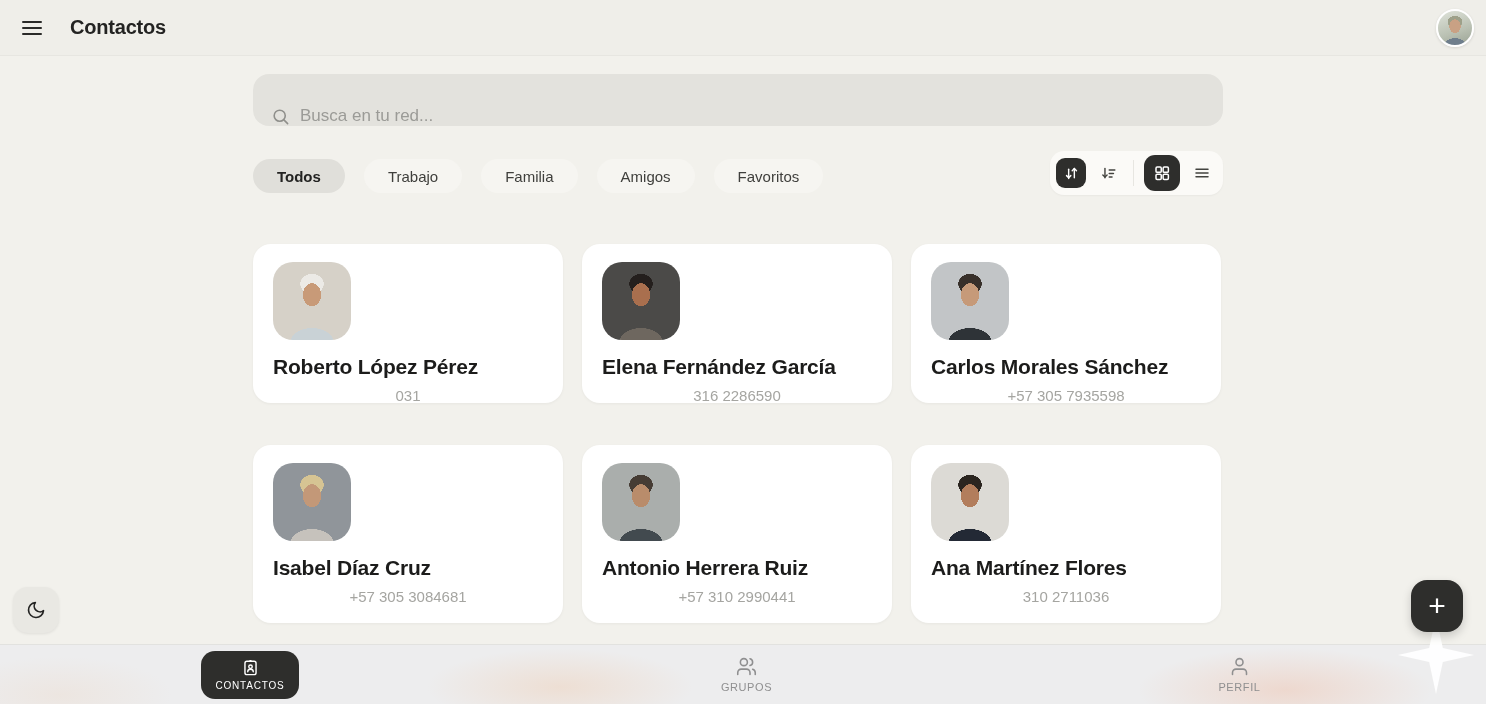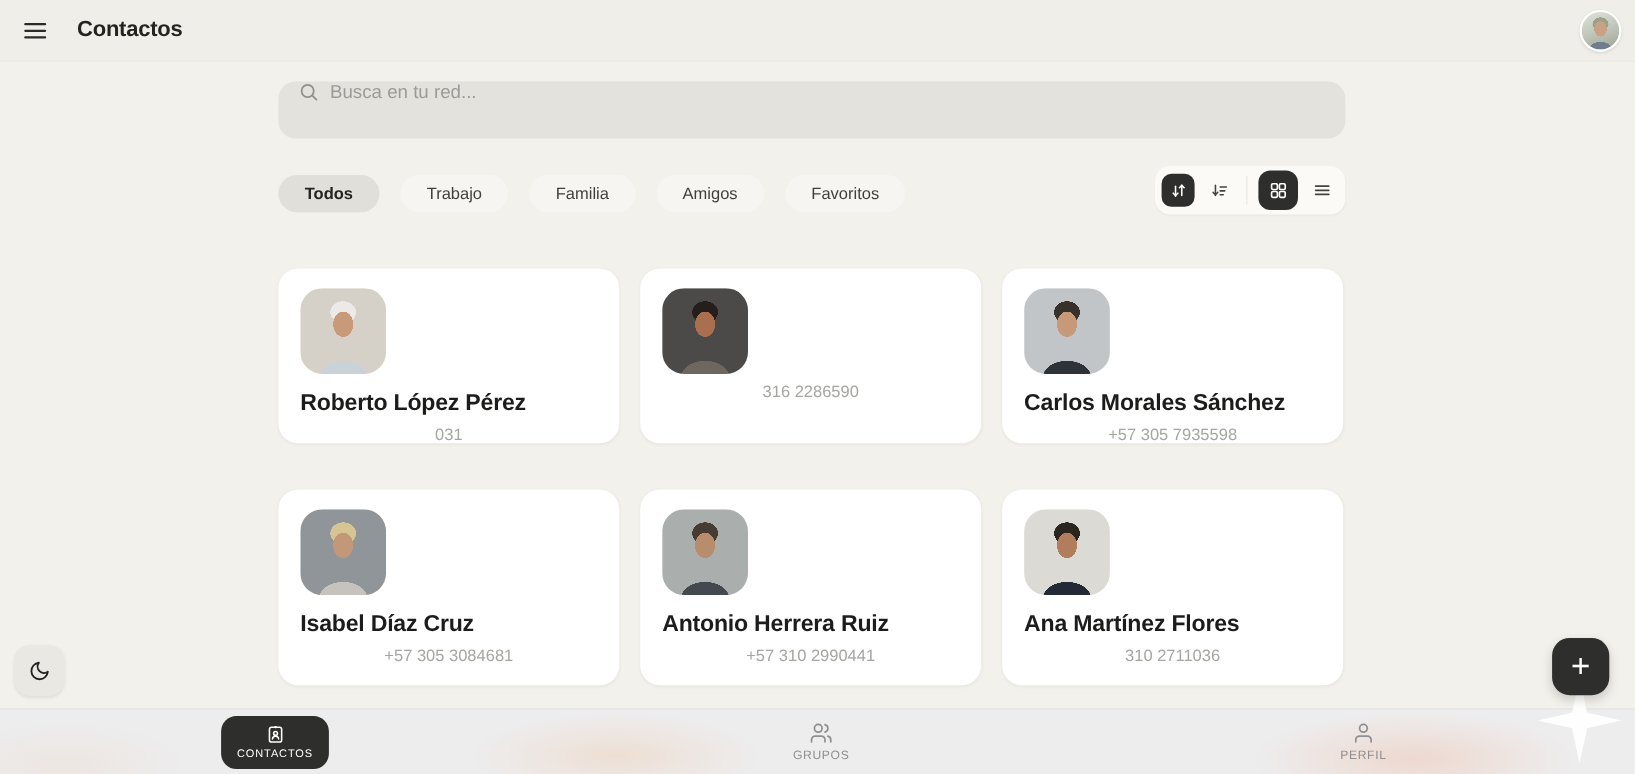--- a/index.html
+++ b/index.html
@@ -32,21 +32,21 @@
       radial-gradient(ellipse 16px 11px at 50% 102%, #6f7e8c 68%, transparent 69%),
       linear-gradient(160deg,#dfe3da 0%, #b9c0b2 60%, #9aa294 100%);
     border:2px solid #ffffff;
     box-shadow:0 1px 3px rgba(0,0,0,0.12);
   }
 
   
   .search-pill {
     position:absolute; left:253px; top:74px; width:970px; height:52px;
     background:#e3e2dd; border-radius:16px;
-    display:flex; align-items:flex-start; padding:0 18px; gap:10px;
+    display:flex; align-items:flex-end; padding:0 18px; gap:10px;
   }
   .search-pill .sicon { color:#8f8f8b; flex:0 0 auto; }
   .search-pill input {
     flex:1; border:none; background:transparent; outline:none;
     font-family:"Liberation Sans", sans-serif;
     font-size:17px; color:#3c3c3a;
   }
   .search-pill input::placeholder { color:#9b9b97; }
 
   
@@ -215,20 +215,21 @@
 </div>
 
 <div class="grid">
   <div class="card">
     <div class="photo" style="--pbg: #d6d1c8; --phair: #eceae6; --pskin: #c89a78; --pshirt: #c9d2d6;"></div>
     <div class="name">Roberto López Pérez</div>
     <div class="phone">031</div>
   </div>
   <div class="card">
     <div class="photo" style="--pbg: #4b4a48; --phair: #241f1d; --pskin: #a96f4e; --pshirt: #6e675f;"></div>
+    <div class="name">Elena Fernández García</div>
     <div class="phone">316 2286590</div>
   </div>
   <div class="card">
     <div class="photo" style="--pbg: #c2c5c7; --phair: #38302a; --pskin: #c69a79; --pshirt: #2e3337;"></div>
     <div class="name">Carlos Morales Sánchez</div>
     <div class="phone">+57 305 7935598</div>
   </div>
   <div class="card">
     <div class="photo" style="--pbg: #90959a; --phair: #d6c493; --pskin: #c39878; --pshirt: #c6c2bc;"></div>
     <div class="name">Isabel Díaz Cruz</div>

